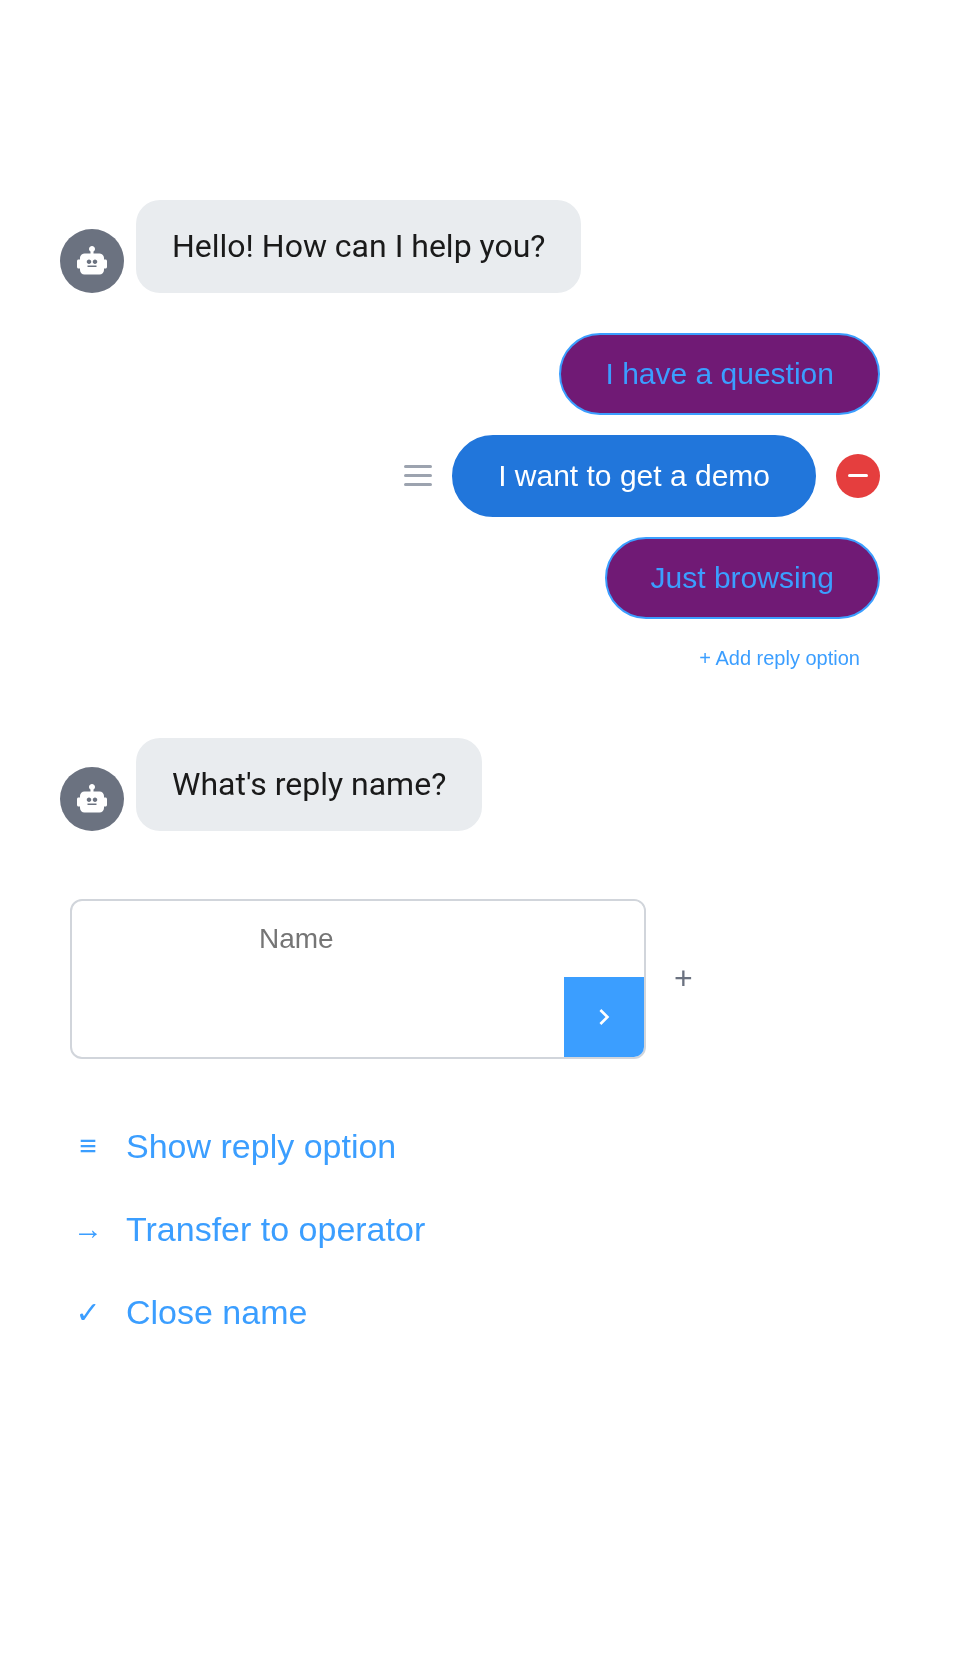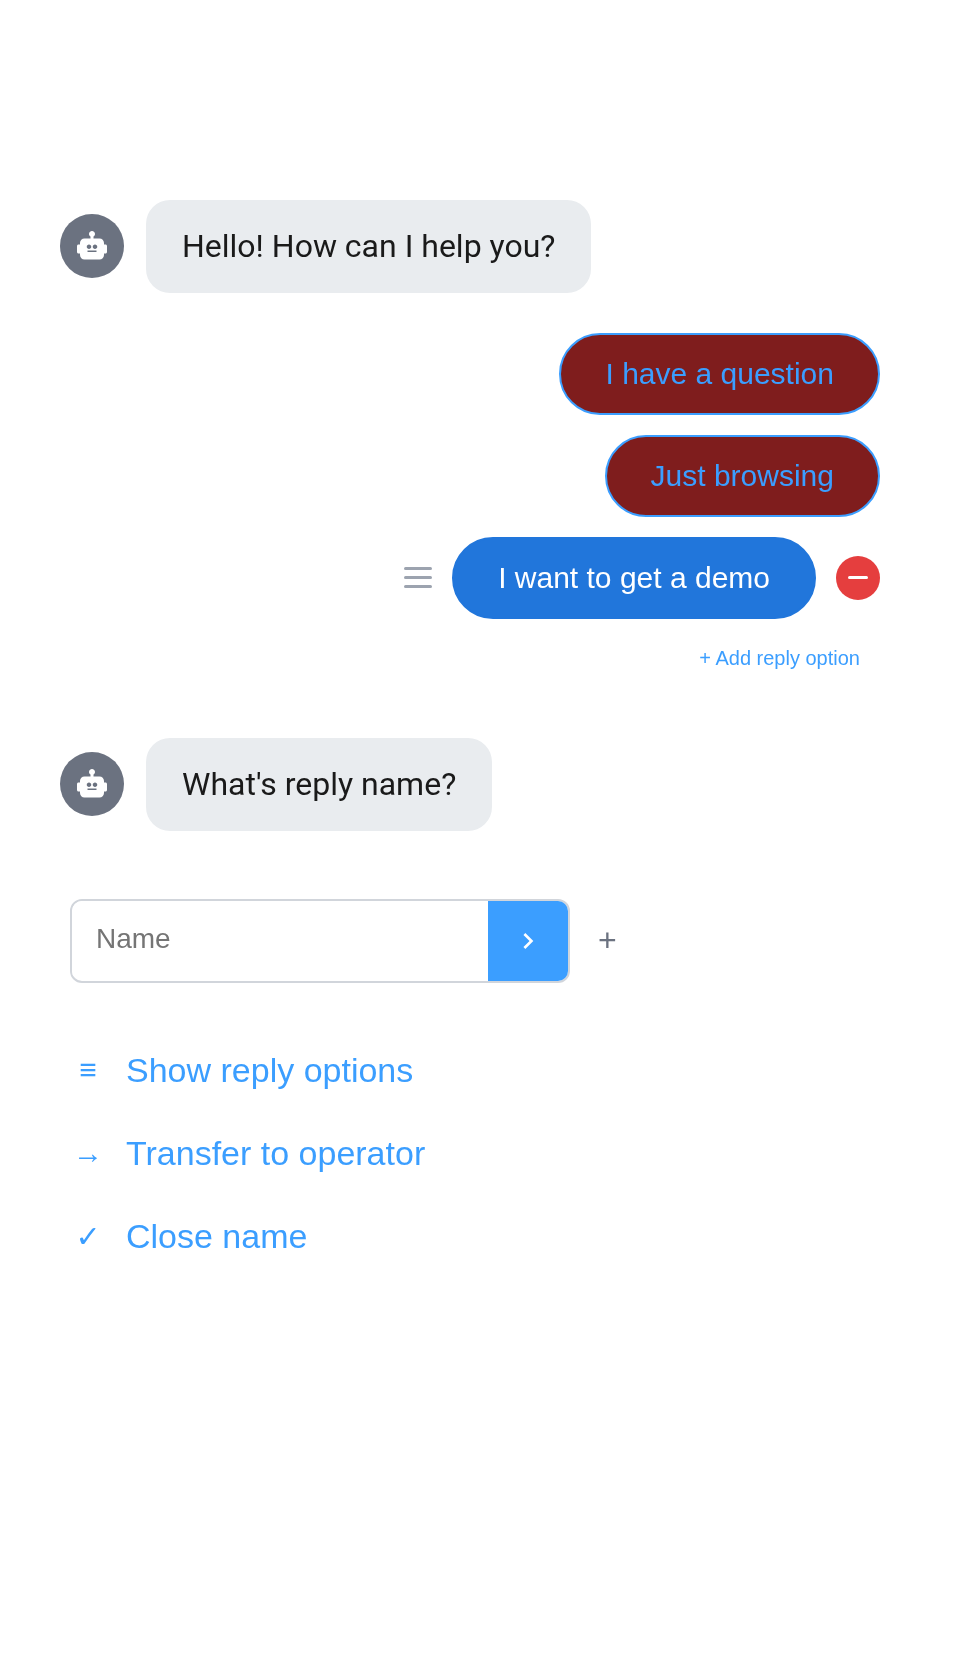--- a/index.html
+++ b/index.html
@@ -19,22 +19,22 @@
     .chat-container {
       padding: 200px 60px 100px 60px;
       display: flex;
       flex-direction: column;
       gap: 0;
     }
 
     
     .bot-message-row {
       display: flex;
-      align-items: center;
-      gap: 22px;
+      align-items: flex-end;
+      gap: 12px;
       margin-bottom: 40px;
     }
 
     .bot-avatar {
       width: 64px;
       height: 64px;
       border-radius: 50%;
       background: #6b7280;
       display: flex;
       align-items: center;
@@ -87,21 +87,21 @@
       height: 3px;
       background: #9ca3af;
       border-radius: 2px;
     }
 
     .reply-btn {
       border: 2.5px solid #3b9eff;
       border-radius: 50px;
       padding: 22px 44px;
       font-size: 30px;
-      background: #7f1d1d;
+      background: #701a75;
       color: #3b9eff;
       cursor: pointer;
       white-space: nowrap;
     }
 
     .reply-btn.active {
       background: #2176db;
       border-color: #2176db;
       color: white;
     }
@@ -150,25 +150,26 @@
     
     .input-row {
       display: flex;
       align-items: center;
       gap: 20px;
       margin-left: 10px;
     }
 
     .text-input-wrapper {
       display: flex;
-      align-items: flex-start;
+      align-items: flex-end;
       border: 2px solid #d1d5db;
       border-radius: 12px;
       overflow: hidden;
-      width: 500px;
+      width: 576px;
+      flex-direction: column;
     }
 
     .text-input {
       flex: 1;
       border: none;
       outline: none;
       font-size: 28px;
       padding: 22px 24px;
       color: #9ca3af;
       background: white;
@@ -243,34 +244,34 @@
         <path d="M12 2C10.9 2 10 2.9 10 4c0 .74.4 1.38 1 1.73V7H7C5.34 7 4 8.34 4 10v1H3c-.55 0-1 .45-1 1v4c0 .55.45 1 1 1h1v1c0 1.66 1.34 3 3 3h10c1.66 0 3-1.34 3-3v-1h1c.55 0 1-.45 1-1v-4c0-.55-.45-1-1-1h-1v-1c0-1.66-1.34-3-3-3h-4V5.73c.6-.35 1-.99 1-1.73 0-1.1-.9-2-2-2zm-2 9c.83 0 1.5.67 1.5 1.5S10.83 14 10 14s-1.5-.67-1.5-1.5S9.17 11 10 11zm4 0c.83 0 1.5.67 1.5 1.5S14.83 14 14 14s-1.5-.67-1.5-1.5S13.17 11 14 11zm-5 4h6v1H9v-1z"></path>
       </svg>
     </div>
     <div class="bot-bubble">Hello! How can I help you?</div>
   </div>
 
   <div class="reply-options">
 
     <div class="reply-option-row">
       <button class="reply-btn">I have a question</button>
-    </div>
-
-    <div class="reply-option-row">
-      <button class="reply-btn">Just browsing</button>
     </div>
 
     <div class="reply-option-row">
       <div class="drag-handle">
         <span></span>
         <span></span>
         <span></span>
       </div>
       <button class="reply-btn active">I want to get a demo</button>
       <button class="remove-btn"></button>
+    </div>
+
+    <div class="reply-option-row">
+      <button class="reply-btn">Just browsing</button>
     </div>
 
     <button class="add-reply-option">+ Add reply option</button>
   </div>
 
   <div class="second-bot-section">
 
     <div class="bot-message-row">
       <div class="bot-avatar">
         <svg viewBox="0 0 24 24">
@@ -289,21 +290,21 @@
           </svg>
         </button>
       </div>
       <button class="add-input-btn">+</button>
     </div>
 
     <div class="action-items">
 
       <button class="action-item">
         <span class="action-item-icon">≡</span>
-        <span class="action-item-label">Show reply options</span>
+        <span class="action-item-label">Show reply option</span>
       </button>
 
       <button class="action-item">
         <span class="action-item-icon">→</span>
         <span class="action-item-label">Transfer to operator</span>
       </button>
 
       <button class="action-item">
         <span class="action-item-icon">✓</span>
         <span class="action-item-label">Close name</span>

